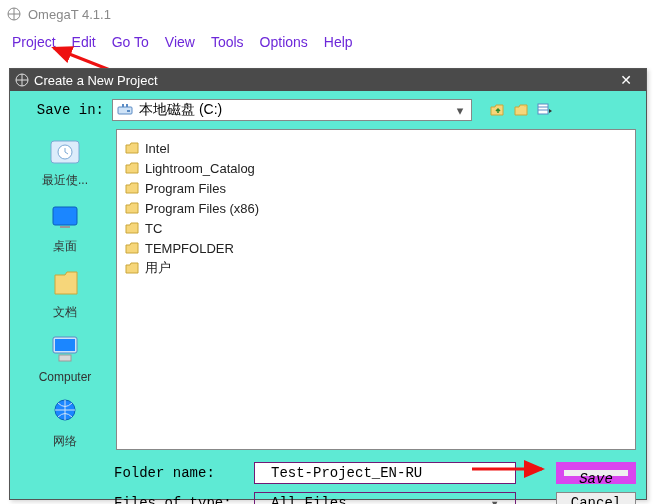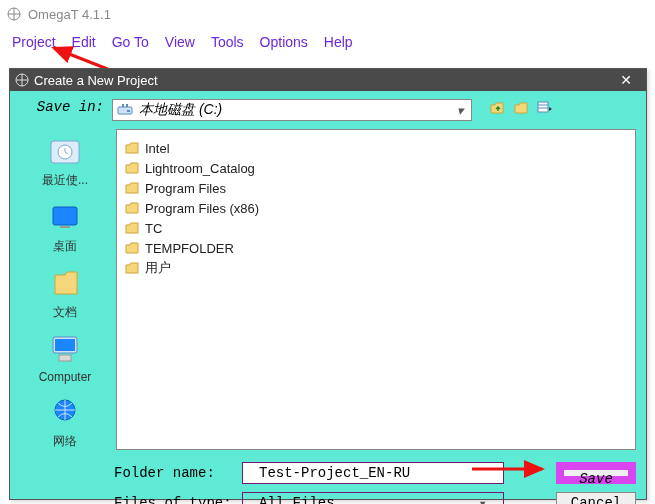--- a/index.html
+++ b/index.html
@@ -13,41 +13,41 @@
 .menubar { height: 24px; display: flex; align-items: flex-end; padding: 0 4px; gap: 0; font-size: 14px; color: #6d28d9; }
 .menubar span { padding: 2px 8px; cursor: default; }
 .red-arrow1 { position: absolute; top: 44px; left: 50px; pointer-events: none; }
 
 .dialog { position: absolute; top: 68px; left: 9px; width: 638px; height: 432px; border: 1px solid #555; background: #5eead4; box-shadow: 2px 2px 4px rgba(0,0,0,0.15); display: flex; flex-direction: column; }
 
 .dlg-titlebar { height: 28px; background: #4a4a4a; color: #fff; display: flex; align-items: center; padding: 0 4px; }
 .dlg-title { flex: 1; padding-left: 4px; font-size: 13px; }
 .dlg-close { width: 32px; height: 22px; display: flex; align-items: center; justify-content: center; font-size: 14px; cursor: default; }
 
-.savein-row { display: flex; padding: 8px 10px 6px 10px; gap: 8px; font-style: italic; }
+.savein-row { display: flex; align-items: center; padding: 8px 10px 6px 10px; gap: 8px; }
 .savein-label { width: 84px; text-align: right; font-family: "Courier New", monospace; font-size: 14px; }
 .savein-select { flex: 0 0 360px; height: 22px; border: 1px solid #888; background: #fff; display: flex; align-items: center; padding: 0 4px; gap: 6px; }
 .savein-select .disk-icon { width: 16px; height: 16px; }
 .savein-select .sel-text { flex: 1; font-size: 14px; }
 .savein-select .dd { width: 14px; text-align: center; color: #555; }
 .toolbar-icons { display: flex; gap: 6px; margin-left: 8px; }
 .tb-icon { width: 18px; height: 18px; display: flex; align-items: center; justify-content: center; }
 
 .body-row { flex: 1; display: flex; padding: 2px 10px 6px 10px; gap: 6px; }
 
 .sidebar { width: 90px; display: flex; flex-direction: column; align-items: center; gap: 12px; padding-top: 6px; }
 .side-item { display: flex; flex-direction: column; align-items: center; gap: 3px; font-size: 12px; color: #333; width: 80px; }
 .side-icon { width: 40px; height: 34px; display: flex; align-items: center; justify-content: center; }
 
 .filelist { flex: 1; border: 1px solid #888; background: #fff; padding: 8px 8px; overflow: auto; }
 .file-row { display: flex; align-items: center; gap: 6px; height: 20px; font-size: 13px; color: #222; }
 .folder-icon { width: 14px; height: 12px; display: inline-block; }
 
 .bottom-area { padding: 6px 10px 8px 10px; display: flex; flex-direction: column; gap: 8px; position: relative; }
-.bottom-row { display: flex; align-items: center; gap: 8px; }
+.bottom-row { display: flex; align-items: center; gap: 20px; }
 .blabel { width: 120px; font-family: "Courier New", monospace; font-size: 14px; margin-left: 94px; }
 .binput { width: 262px; height: 22px; border: 1px solid #701a75; padding: 0 16px; font-family: "Courier New", monospace; font-size: 14px; }
 .binput.btext { color: #000; }
 .btn { width: 80px; height: 22px; border: 1px solid #888; background: #efefef; font-family: "Courier New", monospace; font-size: 14px; text-align: center; line-height: 20px; cursor: default; margin-left: auto; }
 .btn.primary { border: 8px solid #d946ef; line-height: 18px; font-style: italic; }
 
 .red-arrow2 { position: absolute; top: 2px; left: 460px; pointer-events: none; }
 </style>
 </head>
 <body>

